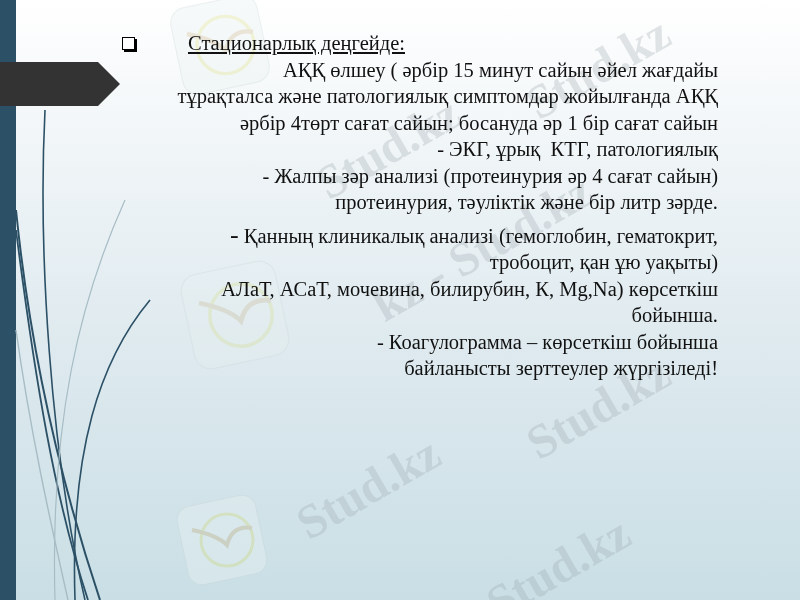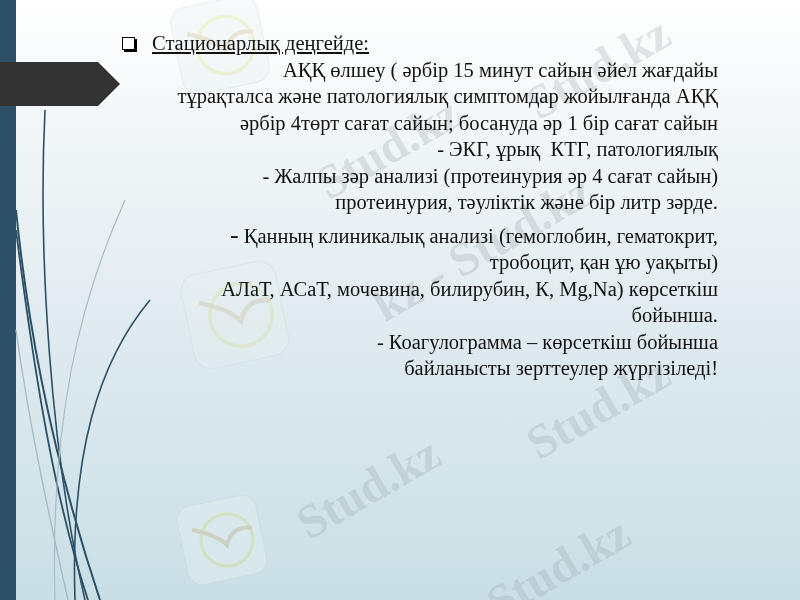--- a/index.html
+++ b/index.html
@@ -19,21 +19,21 @@
     .watermark {
       position: absolute; color: rgba(150,160,168,0.28); font-weight: bold;
       font-size: 48px; font-family: "Liberation Serif", serif; transform: rotate(-30deg);
       white-space: nowrap; pointer-events: none;
     }
     .logo-wm { position: absolute; pointer-events: none; }
     .content {
       position: absolute; left: 118px; top: 30px; width: 600px;
       color: #111; font-size: 20.5px; line-height: 26.5px;
     }
-    .heading-row { display: flex; align-items: center; }
+    .heading-row { display: flex; align-items: center; gap: 36px; }
     .checkbox-icon {
       display: inline-block; width: 11px; height: 11px; border: 1.5px solid #000;
       box-shadow: 2px 2px 0 #000; background: #fff; margin: 0 17px 0 4px; flex-shrink: 0;
     }
     .heading { text-decoration: underline; }
     .body-text { padding-left: 30px; text-align: right; }
     .para { margin: 0; }
     .dash-big { font-size: 26px; }
     .gap { height: 6px; }
   </style>

